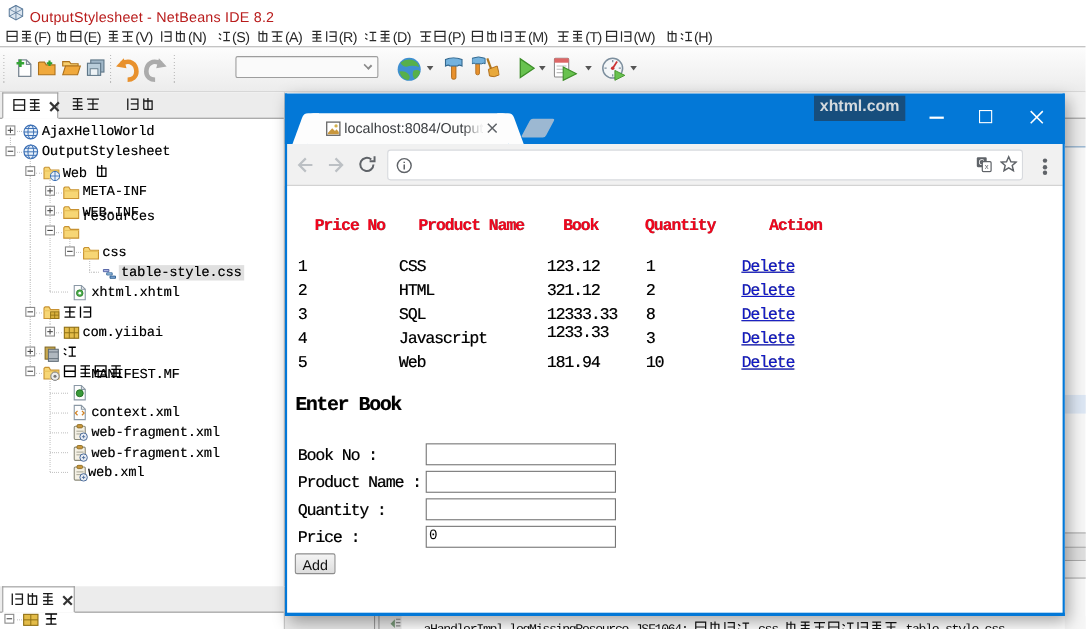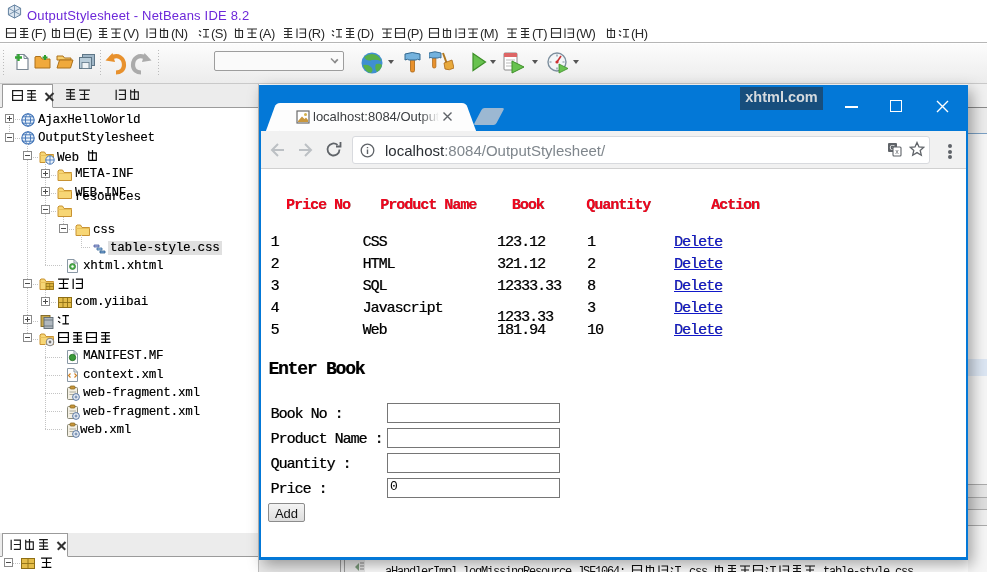--- a/index.html
+++ b/index.html
@@ -2,21 +2,21 @@
 <html><head><meta charset="utf-8">
 <style>
 *{margin:0;padding:0;box-sizing:border-box}
 html,body{width:987px;height:572px;overflow:hidden}
 body{font-family:"Liberation Sans",sans-serif;background:#fff;position:relative}
 .ab{position:absolute}
 .z{display:inline-block;width:12px;height:12px;vertical-align:-1px;margin-right:1px}
 .z svg{display:block;width:100%;height:100%}
 .zz{position:absolute}
 .zz svg{display:block;width:100%;height:100%}
-#titletxt{left:27px;top:8px;font-size:13px;color:#6d28d9;letter-spacing:.2px}
+#titletxt{left:27px;top:8px;font-size:13px;color:#b91c1c;letter-spacing:.2px}
 #menubar{left:0;top:23px;width:987px;height:20px;background:#fff;border-bottom:1px solid #b6b6b6}
 .mi{position:absolute;top:3px;font-size:13px;color:#2a2a2a;letter-spacing:-.5px;white-space:nowrap}
 #toolbar{left:0;top:44px;width:987px;height:40px;background:linear-gradient(#fcfcfc,#ececec);border-bottom:1px solid #c9c9c9}
 .sep{position:absolute;top:6px;width:1px;height:26px;background-image:repeating-linear-gradient(to bottom,#bbb 0 1px,transparent 1px 3px)}
 #combo{left:214px;top:7px;width:130px;height:20px;background:#fafafa;border:1px solid #9d9d9d;border-radius:2px}
 #combo b{position:absolute;right:5px;top:4px;width:7px;height:7px;border-right:2px solid #8a8a8a;border-bottom:2px solid #8a8a8a;transform:rotate(45deg) scale(.9,.7)}
 .caret{position:absolute;width:0;height:0;border:3.5px solid transparent;border-top:4.5px solid #555}
 #lpanel{left:0;top:84px;width:259px;height:449px;background:#fff;border-right:1px solid #bdbdbd}
 .tabbar{background:#ececec;height:24px;position:relative;border-bottom:1px solid #9b9b9b}
 .tab{position:absolute;top:0;height:24px;white-space:nowrap;font-size:13px;font-weight:bold;color:#1a1a1a;padding-top:4px}
@@ -426,21 +426,21 @@
             <use href="#h1"></use>
           </svg></i><i class="z" style="width:13px;height:13px"><svg viewBox="0 0 12 12">
             <use href="#h2"></use>
           </svg></i></span>
       <span class="ic" style="left:65px;top:238.5px">
         <svg viewBox="0 0 16 16">
           <use href="#page"></use>
           <circle cx="7.5" cy="8.5" r="3.2" fill="#3a9a3a" stroke="#1d6b1d" stroke-width=".8"></circle>
         </svg>
       </span>
-      <span class="ti" style="left:83px;top:239px">MANIFEST.MF</span>
+      <span class="ti" style="left:83px;top:224px">MANIFEST.MF</span>
       <span class="ic" style="left:65px;top:257px">
         <svg viewBox="0 0 16 16">
           <use href="#page"></use>
           <path d="M5.5,6.5 L3.5,8.5 L5.5,10.5 M9.5,6.5 L11.5,8.5 L9.5,10.5" stroke="#d08020" stroke-width="1.1" fill="none"></path>
         </svg>
       </span>
       <span class="ti" style="left:83px;top:258px">context.xml</span>
       <span class="ic" style="left:65px;top:275px">
         <svg viewBox="0 0 16 16">
           <rect x="2.5" y="2.5" width="10" height="12" rx="1" fill="#f4f0e4" stroke="#8a8a7a" stroke-width="1"></rect>
@@ -615,21 +615,20 @@
           <path d="M15.5,1 V5.5 H11" fill="none" stroke="#5f6368" stroke-width="1.8"></path>
         </svg>
       </div>
 <div class="ab" id="url"></div>
 <div class="ab zz" style="left:101px;top:58px;width:15px;height:15px;top:12px;left:101px">
         <svg viewBox="0 0 15 15">
           <circle cx="7.5" cy="7.5" r="6.3" fill="none" stroke="#5f6368" stroke-width="1.3"></circle>
           <path d="M7.5,6.5 V11 M7.5,4 V5.2" stroke="#5f6368" stroke-width="1.4"></path>
         </svg>
       </div>
-<div class="ab" id="urltxt">localhost<span>:8084/OutputStylesheet/</span></div>
 <div class="ab zz" style="left:628px;top:11px;width:15px;height:15px">
         <svg viewBox="0 0 15 15">
           <rect x="1" y="1" width="9" height="9" rx="1" fill="#5f6368"></rect>
           <text x="5.5" y="8.2" font-size="7.5" fill="#fff" text-anchor="middle" font-family="Liberation Sans">G</text>
           <rect x="6" y="5" width="8" height="9" rx="1" fill="#fff" stroke="#5f6368" stroke-width="1.1"></rect>
           <text x="10" y="12" font-size="7" fill="#5f6368" text-anchor="middle" font-family="Liberation Sans">x</text>
         </svg>
       </div>
 <div class="ab zz" style="left:650px;top:10px;width:16px;height:16px">
         <svg viewBox="0 0 16 16">
@@ -637,39 +636,39 @@
         </svg>
       </div>
 <div class="ab" style="left:689px;top:13px;width:4px;height:4px;border-radius:50%;background:#5f6368"></div>
 <div class="ab" style="left:689px;top:18.5px;width:4px;height:4px;border-radius:50%;background:#5f6368"></div>
 <div class="ab" style="left:689px;top:24px;width:4px;height:4px;border-radius:50%;background:#5f6368"></div>
 </div>
 <div class="pg hdr" style="left:26.9px;top:112px">Price No</div>
 <div class="pg hdr" style="left:121.2px;top:112px">Product Name</div>
 <div class="pg hdr" style="left:252.8px;top:112px">Book</div>
 <div class="pg hdr" style="left:327.2px;top:112px">Quantity</div>
-<div class="pg hdr" style="left:452px;top:112px">Action</div>
+<div class="pg hdr" style="left:440px;top:112px">Action</div>
 <div class="pg" style="left:11.6px;top:149px">1</div>
     <div class="pg" style="left:103.6px;top:149px">CSS</div>
     <div class="pg" style="left:238px;top:149px">123.12</div>
     <div class="pg" style="left:328px;top:149px">1</div>
     <div class="pg lnk" style="left:415px;top:149px">Delete</div>
 <div class="pg" style="left:11.6px;top:171px">2</div>
     <div class="pg" style="left:103.6px;top:171px">HTML</div>
     <div class="pg" style="left:238px;top:171px">321.12</div>
     <div class="pg" style="left:328px;top:171px">2</div>
     <div class="pg lnk" style="left:415px;top:171px">Delete</div>
 <div class="pg" style="left:11.6px;top:193px">3</div>
     <div class="pg" style="left:103.6px;top:193px">SQL</div>
     <div class="pg" style="left:238px;top:193px">12333.33</div>
     <div class="pg" style="left:328px;top:193px">8</div>
     <div class="pg lnk" style="left:415px;top:193px">Delete</div>
 <div class="pg" style="left:11.6px;top:215px">4</div>
     <div class="pg" style="left:103.6px;top:215px">Javascript</div>
-    <div class="pg" style="left:238px;top:224px">1233.33</div>
+    <div class="pg" style="left:238px;top:209px">1233.33</div>
     <div class="pg" style="left:328px;top:215px">3</div>
     <div class="pg lnk" style="left:415px;top:215px">Delete</div>
 <div class="pg" style="left:11.6px;top:237px">5</div>
     <div class="pg" style="left:103.6px;top:237px">Web</div>
     <div class="pg" style="left:238px;top:237px">181.94</div>
     <div class="pg" style="left:328px;top:237px">10</div>
     <div class="pg lnk" style="left:415px;top:237px">Delete</div>
 <div class="pg" style="left:9.4px;top:274px;font-size:18px;font-weight:bold;letter-spacing:-1.2px">Enter Book</div>
 <div class="pg" style="left:11.6px;top:321px">Book No :</div>
     <div class="inp" style="left:128px;top:318px"></div>

